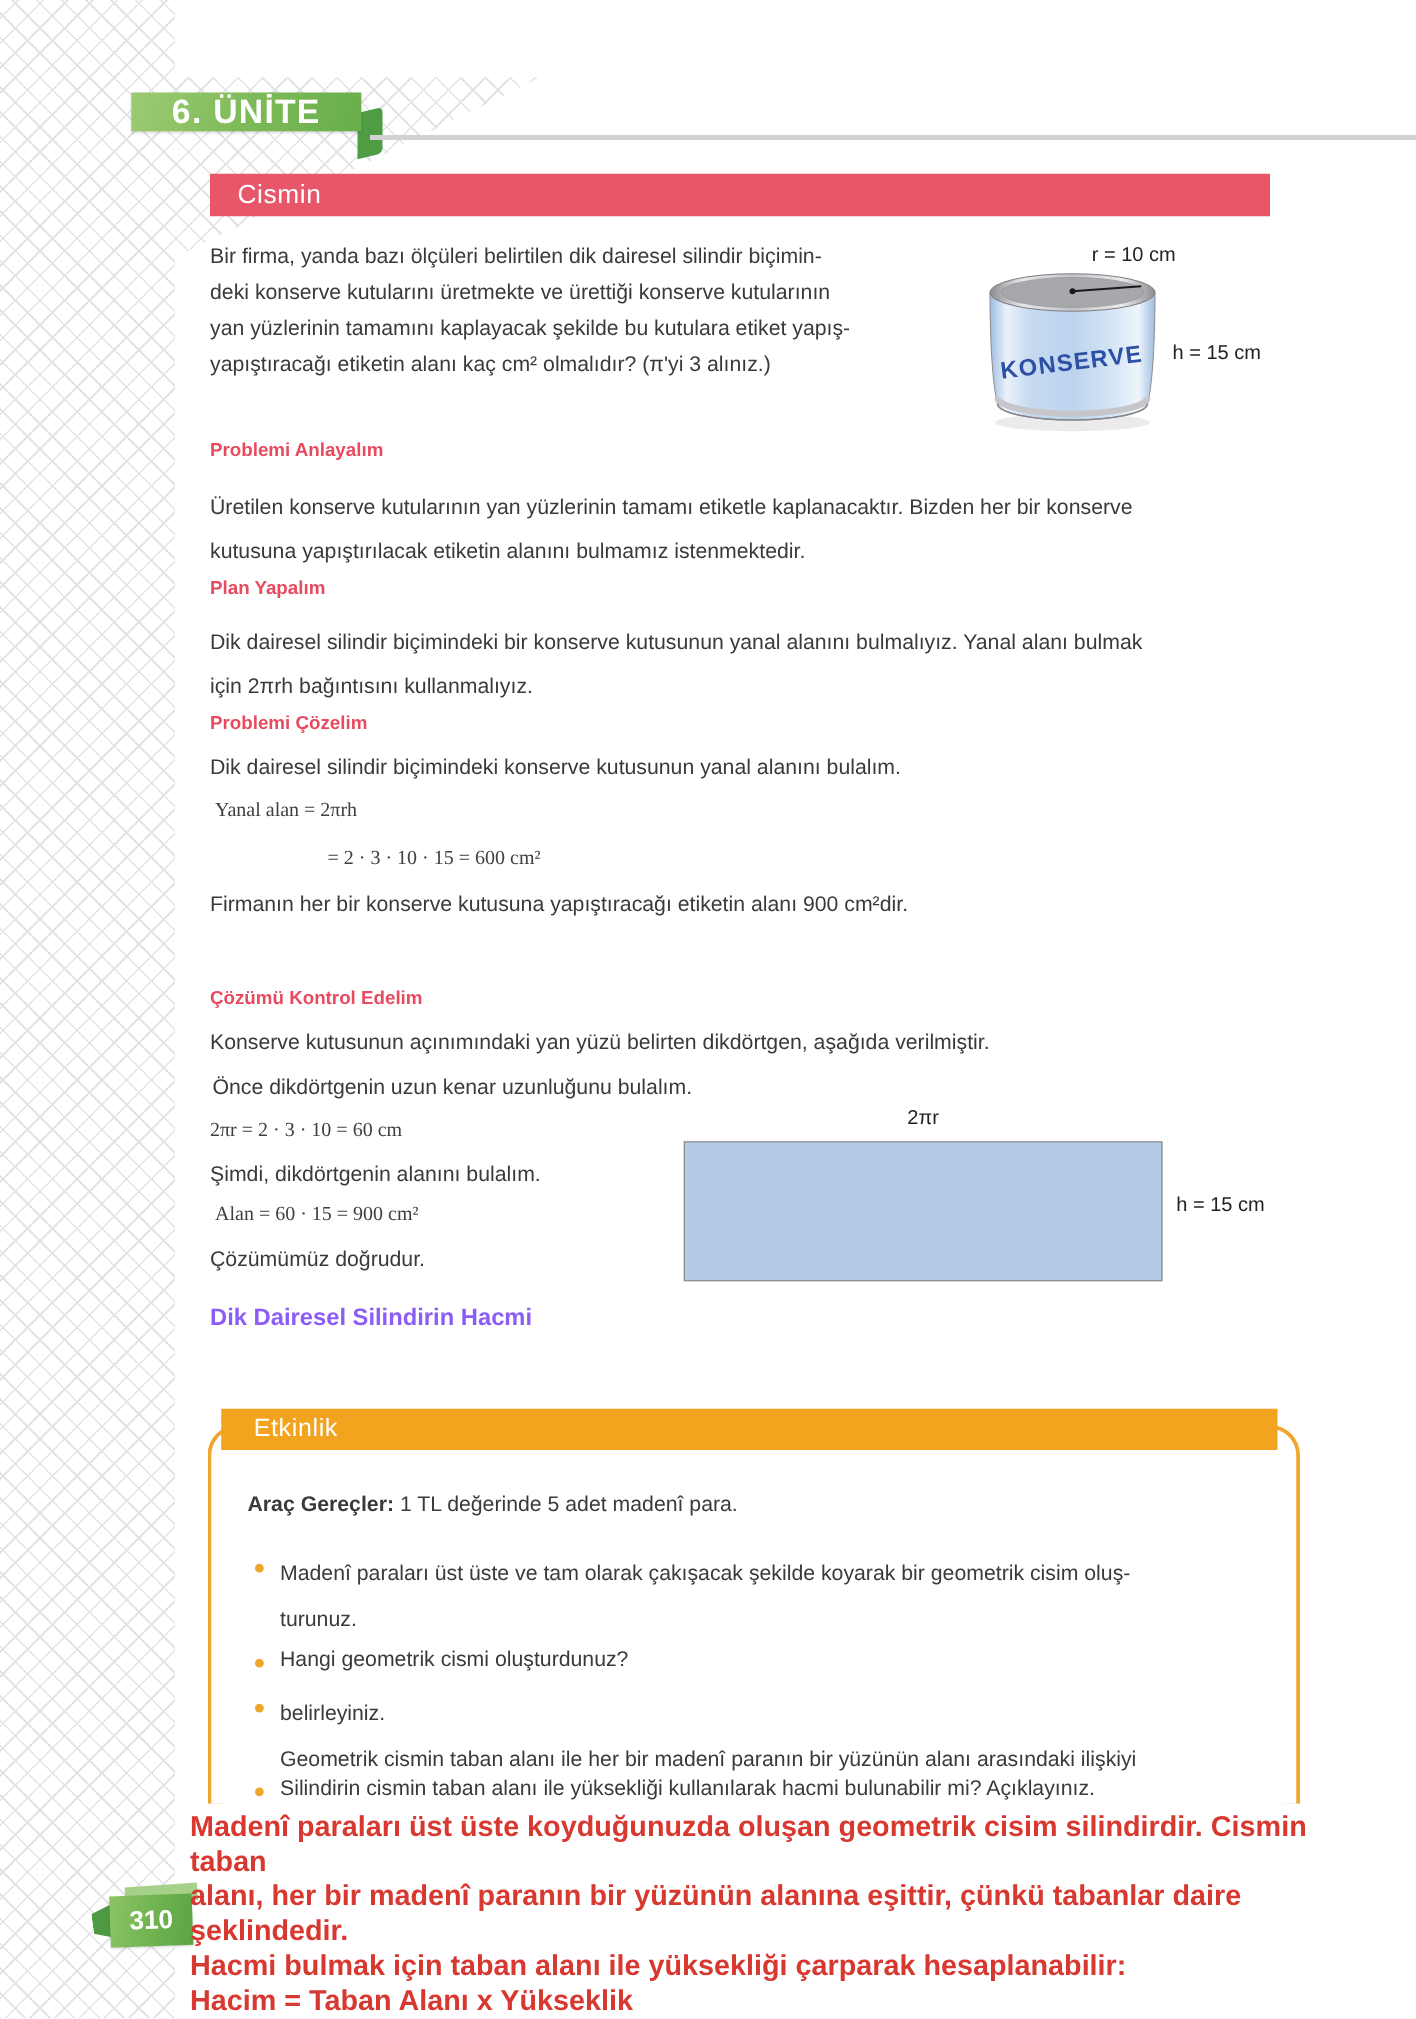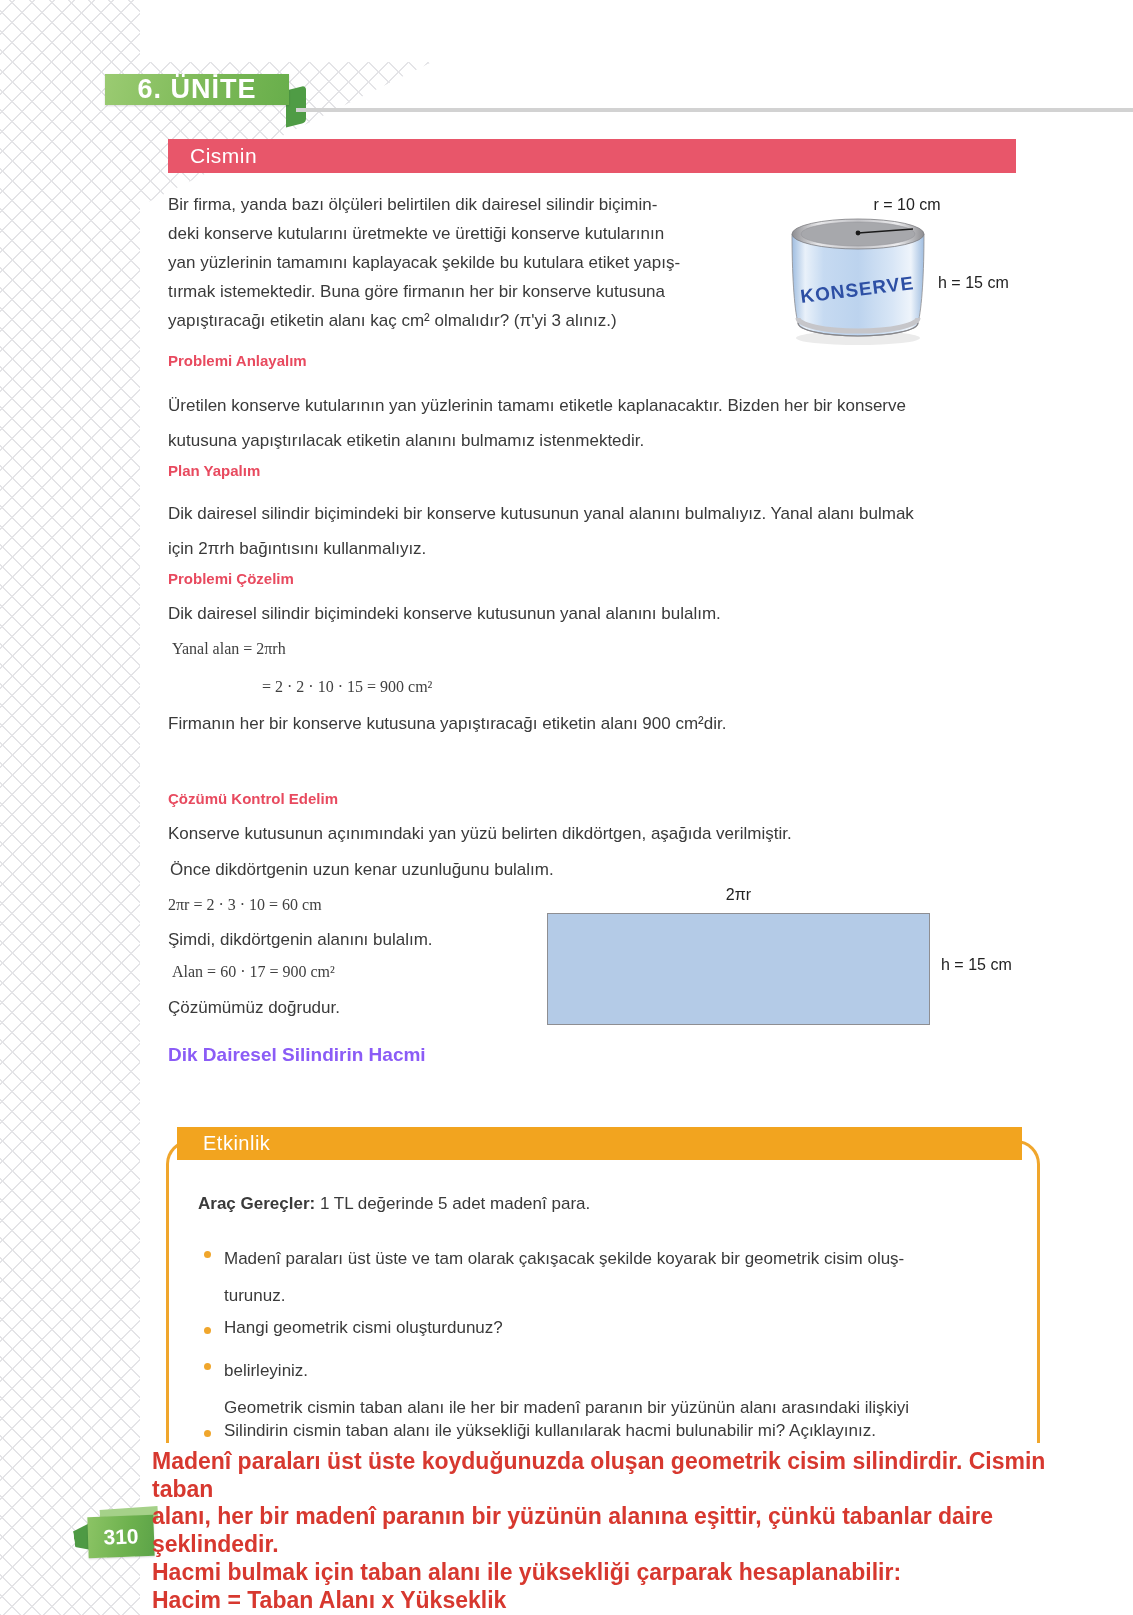--- a/index.html
+++ b/index.html
@@ -90,21 +90,20 @@
   <div class="abs top-rule"></div>
 
   <div class="abs banner-red">
     <span>Cismin</span>
   </div>
 
   <div class="abs body-line lines-29 nowrap" style="left:168px;top:190px;">
     <div>Bir firma, yanda bazı ölçüleri belirtilen dik dairesel silindir biçimin-</div>
     <div>deki konserve kutularını üretmekte ve ürettiği konserve kutularının</div>
     <div>yan yüzlerinin tamamını kaplayacak şekilde bu kutulara etiket yapış-</div>
-    <div>tırmak istemektedir. Buna göre firmanın her bir konserve kutusuna</div>
     <div>yapıştıracağı etiketin alanı kaç cm² olmalıdır? (π'yi 3 alınız.)</div>
   </div>
 
   <div class="abs fig-label" style="left:832px;top:196px;width:150px;text-align:center;">r = 10 cm</div>
   <div class="abs fig-label" style="left:938px;top:274px;">h = 15 cm</div>
   <svg class="abs" style="left:786px;top:212px;" width="152" height="142" viewBox="0 0 152 142">
     <defs>
       <linearGradient id="bodyGrad" x1="0" y1="0" x2="1" y2="0">
         <stop offset="0" stop-color="#9fbde0"></stop>
         <stop offset="0.10" stop-color="#e9f1fa"></stop>
@@ -141,29 +140,29 @@
 
   <div class="abs h-red" style="left:168px;top:462px;">Plan Yapalım</div>
   <div class="abs body-line lines-35 nowrap" style="left:168px;top:496px;">
     <div>Dik dairesel silindir biçimindeki bir konserve kutusunun yanal alanını bulmalıyız. Yanal alanı bulmak</div>
     <div>için 2πrh bağıntısını kullanmalıyız.</div>
   </div>
 
   <div class="abs h-red" style="left:168px;top:570px;">Problemi Çözelim</div>
   <div class="abs body-line nowrap" style="left:168px;top:604px;">Dik dairesel silindir biçimindeki konserve kutusunun yanal alanını bulalım.</div>
   <div class="abs math nowrap" style="left:172px;top:640px;">Yanal alan = 2πrh</div>
-  <div class="abs math nowrap" style="left:262px;top:678px;">= 2 · 2 · 10 · 15 = 900 cm²</div>
+  <div class="abs math nowrap" style="left:262px;top:678px;">= 2 · 3 · 10 · 15 = 600 cm²</div>
   <div class="abs body-line nowrap" style="left:168px;top:714px;">Firmanın her bir konserve kutusuna yapıştıracağı etiketin alanı 900 cm²dir.</div>
 
   <div class="abs h-red" style="left:168px;top:790px;">Çözümü Kontrol Edelim</div>
   <div class="abs body-line nowrap" style="left:168px;top:824px;">Konserve kutusunun açınımındaki yan yüzü belirten dikdörtgen, aşağıda verilmiştir.</div>
   <div class="abs body-line nowrap" style="left:170px;top:860px;">Önce dikdörtgenin uzun kenar uzunluğunu bulalım.</div>
   <div class="abs math nowrap" style="left:168px;top:896px;">2πr = 2 · 3 · 10 = 60 cm</div>
   <div class="abs body-line nowrap" style="left:168px;top:930px;">Şimdi, dikdörtgenin alanını bulalım.</div>
-  <div class="abs math nowrap" style="left:172px;top:963px;">Alan = 60 · 17 = 900 cm²</div>
+  <div class="abs math nowrap" style="left:172px;top:963px;">Alan = 60 · 15 = 900 cm²</div>
   <div class="abs body-line nowrap" style="left:168px;top:998px;">Çözümümüz doğrudur.</div>
 
   <div class="abs fig-label" style="left:547px;top:886px;width:383px;text-align:center;">2πr</div>
   <div class="abs rect-diagram"></div>
   <div class="abs fig-label" style="left:941px;top:956px;">h = 15 cm</div>
 
   <div class="abs h-green" style="left:168px;top:1044px;">Dik Dairesel Silindirin Hacmi</div>
 
   <div class="abs activity-box"></div>
   <div class="abs banner-orange">

